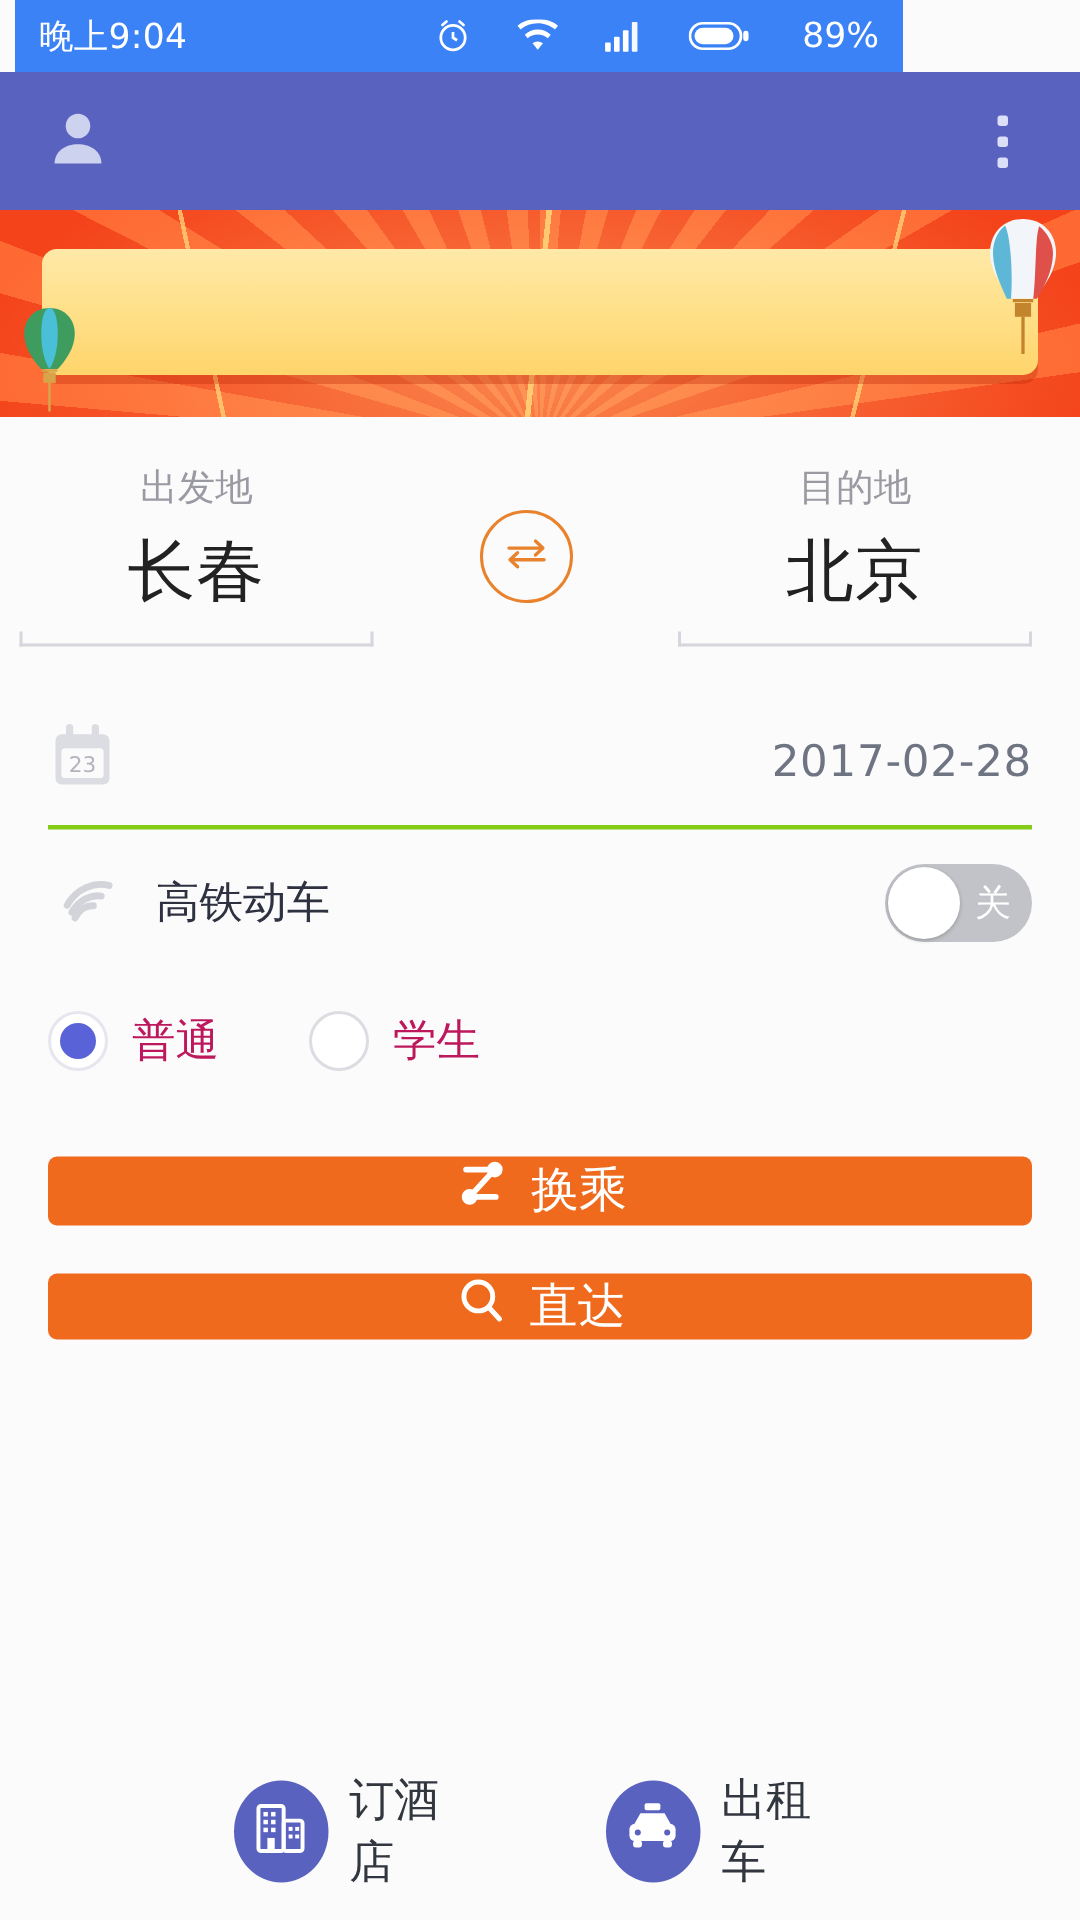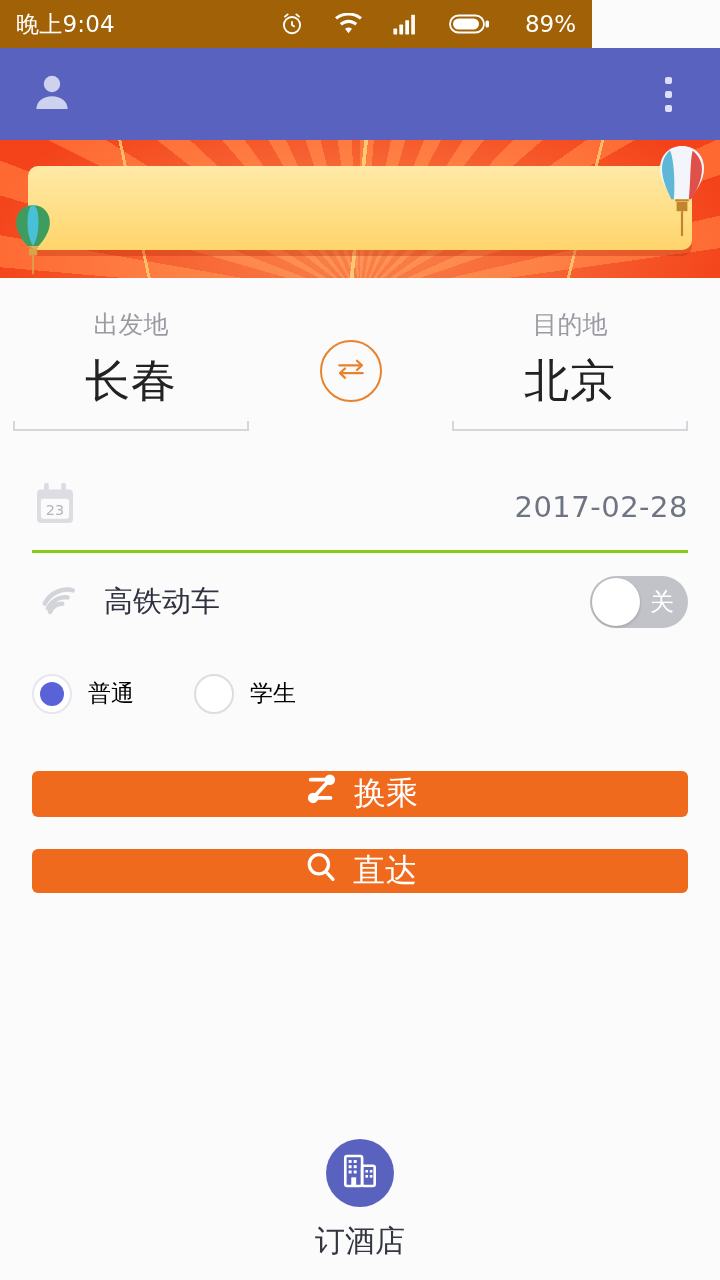--- a/index.html
+++ b/index.html
@@ -6,22 +6,22 @@
   html, body { width:720px; height:1280px; }
   body {
     font-family:"DejaVu Sans","Liberation Sans",sans-serif;
     background:#fbfbfc;
     overflow:hidden;
     position:relative;
   }
 
   
   .status-bar{
-    position:absolute; top:0; left:0; width:592px; height:48px;
-    background:#a16207; color:#fff;
+    position:absolute; top:0; left:10px; width:592px; height:48px;
+    background:#3b82f6; color:#fff;
     display:flex; align-items:center; padding:0 16px;
   }
   .status-time{ font-size:23px; letter-spacing:.2px; }
   .status-right{ margin-left:auto; display:flex; align-items:center; gap:30px; }
   .status-batt-text{ font-size:23px; margin-left:4px; }
   .ic{ display:block; }
 
   
   .app-bar{
     position:absolute; top:48px; left:0; width:720px; height:92px;
@@ -118,35 +118,35 @@
 
   .radios{ margin:0 32px; height:86px; display:flex; align-items:center; gap:60px; }
   .radio{ display:flex; align-items:center; gap:16px; }
   .radio-circle{
     width:40px; height:40px; border-radius:50%;
     border:2px solid #dcdce2; display:flex; align-items:center; justify-content:center;
     background:#fff;
   }
   .radio-circle.checked{ border-color:#e6e6ee; }
   .radio-dot{ width:24px; height:24px; border-radius:50%; background:#5a62d8; }
-  .radio-label{ font-size:23px; color:#000000; }
+  .radio-label{ font-size:29px; color:#be185d; }
 
   .actions{ margin:34px 32px 0 32px; display:flex; gap:32px;flex-direction:column; }
   .btn{
     flex:1; height:76px; border-radius:6px; background:#ef6a1d;
     display:flex; align-items:center; justify-content:center; gap:14px;
     color:#fff; font-size:32px; border:none;
   }
 
   
   .shortcuts{
     position:absolute; left:0; bottom:18px; width:720px;
     display:flex; justify-content:center; gap:88px;
   }
-  .shortcut{ width:160px; display:flex; flex-direction:column; align-items:center; gap:14px; }
+  .shortcut{ width:160px; display:flex; flex-direction:row; align-items:center; gap:14px; }
   .shortcut-circle{
     width:68px; height:68px; border-radius:50%; background:#5a62bf;
     display:flex; align-items:center; justify-content:center;
   }
   .shortcut-label{ font-size:30px; color:#32363f; }
 </style>
 </head>
 <body>
 
 <div class="status-bar">
@@ -342,15 +342,31 @@
               <rect x="15.1" y="14.3" width="1.5" height="1.5"></rect>
                 <rect x="17.6" y="14.3" width="1.5" height="1.5"></rect>
               <rect x="7" y="15.6" width="2.8" height="5"></rect>
             </g>
           </svg>
         </span>
       </div>
       <div class="shortcut-label">订酒店</div>
     </div>
 
+    <div class="shortcut">
+      <div class="shortcut-circle">
+        <span>
+          <svg width="42" height="42" viewBox="0 0 24 24" fill="#fff">
+            <rect x="9" y="2.4" width="6" height="2.6" rx=".7"></rect>
+            <path d="M7.4 6.2h9.2l2.4 4.3H5z"></path>
+            <rect x="3.2" y="10.2" width="17.6" height="6.6" rx="2.1"></rect>
+            <rect x="4.6" y="16.6" width="3.4" height="2.6" rx="1.1"></rect>
+            <rect x="16" y="16.6" width="3.4" height="2.6" rx="1.1"></rect>
+            <circle cx="6.4" cy="13.5" r="1.15" fill="#5a62bf"></circle>
+            <circle cx="17.6" cy="13.5" r="1.15" fill="#5a62bf"></circle>
+          </svg>
+        </span>
+      </div>
+      <div class="shortcut-label">出租车</div>
+    </div>
   </div>
 
 </div>
 
 </body></html>

